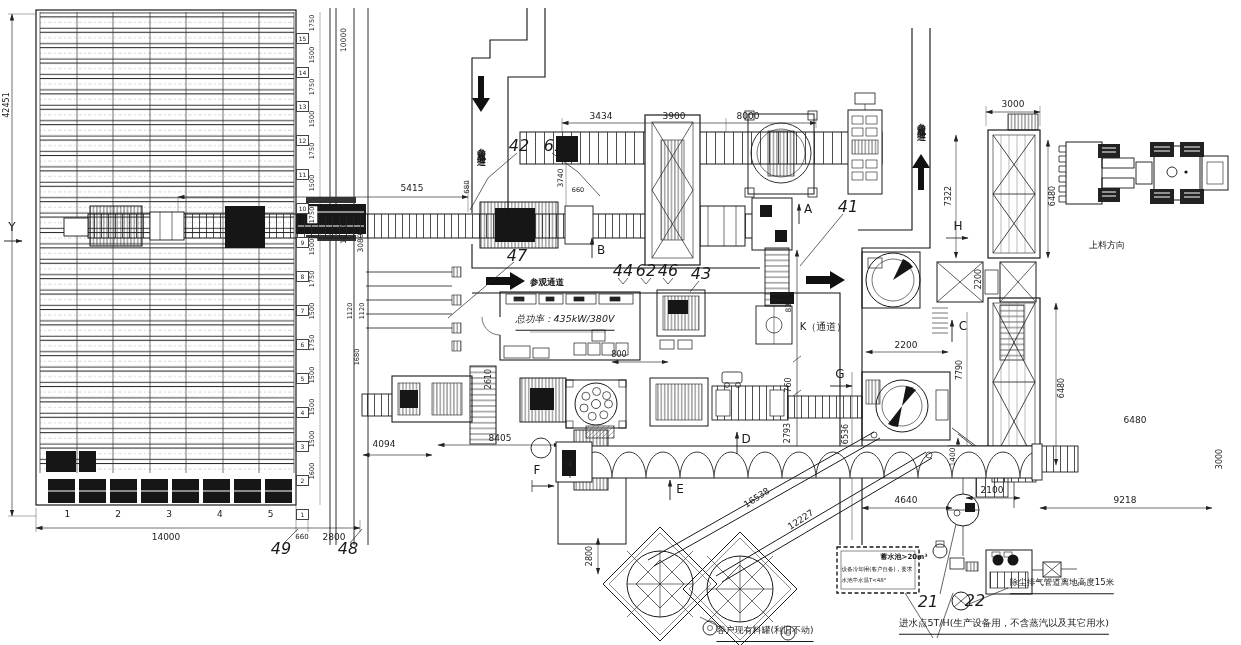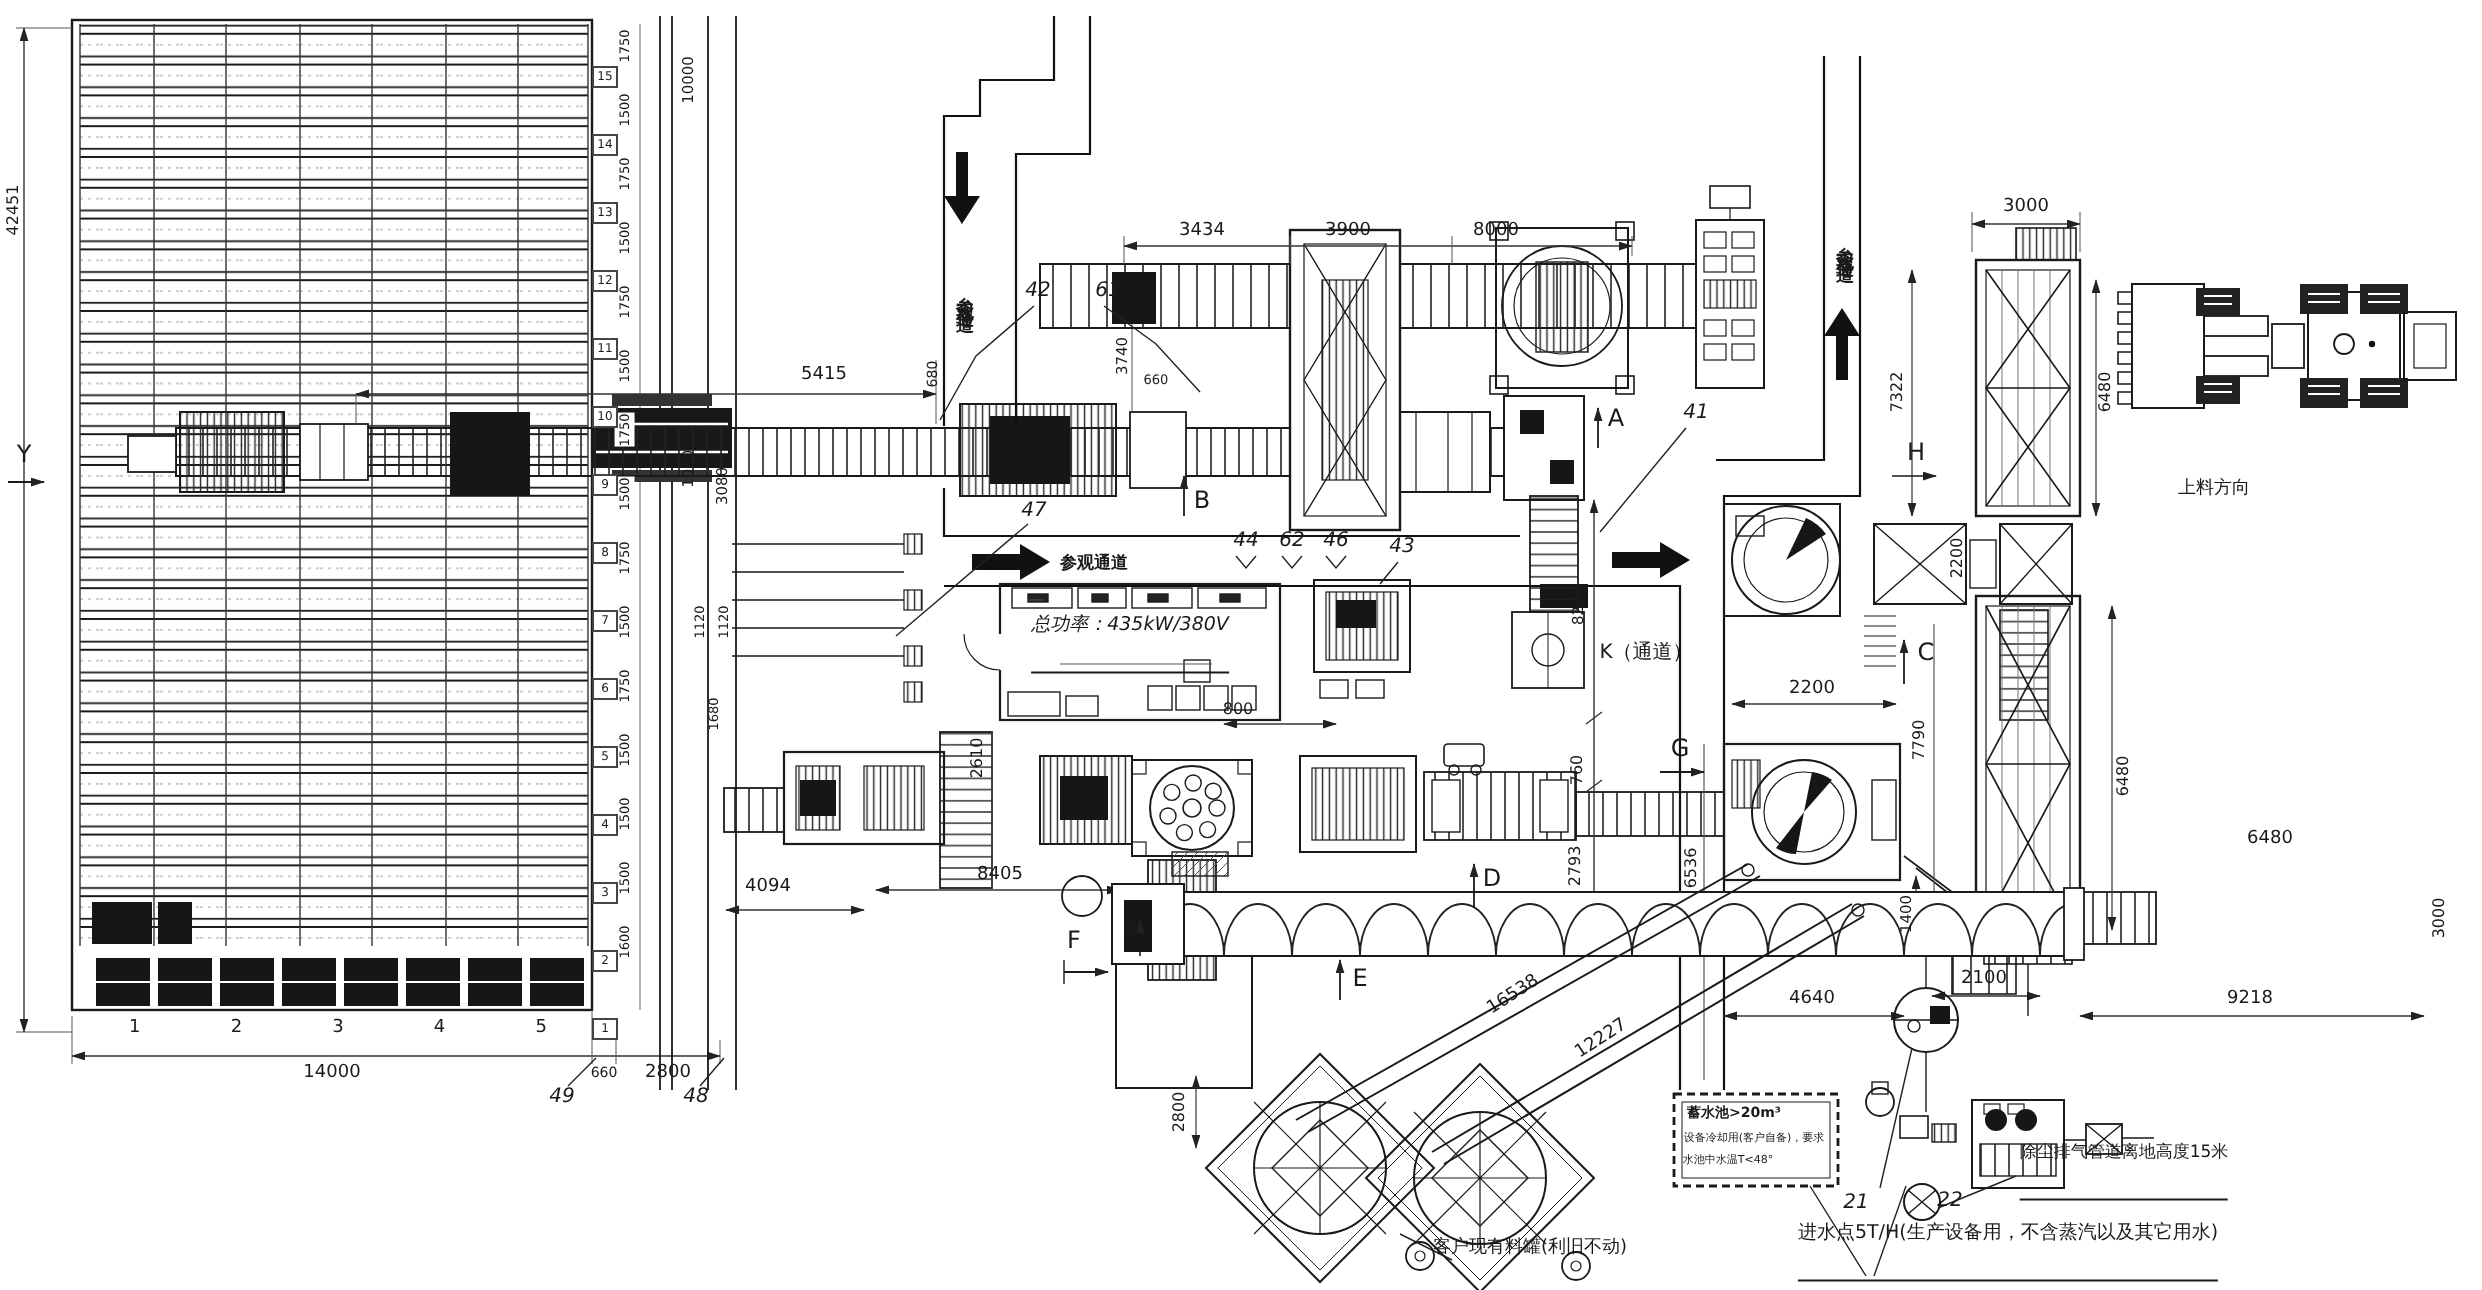--- a/index.html
+++ b/index.html
@@ -8,25 +8,25 @@
   svg{position:absolute;left:0;top:0;}
   .lbl{position:absolute;white-space:nowrap;transform:translate(-50%,-50%);
        font-size:9px;line-height:1;color:#1a1a1a;z-index:5;}
   .rot{transform:translate(-50%,-50%) rotate(-90deg);}
   .rd{transform:translate(-50%,-50%) rotate(-33deg);}
   .it{font-style:italic;}
   .b{font-weight:bold;}
   .s6{font-size:6.5px;} .s7{font-size:7px;} .s75{font-size:7.5px;} .s8{font-size:8px;}
   .s85{font-size:8.5px;} .s10{font-size:10px;} .s11{font-size:11px;}
   .mk{font-size:12px;font-style:italic;}
-  .co{font-size:10px;font-style:italic;}
-  .u{border-bottom:1px solid #1a1a1a;padding-bottom:18px;}
+  .co{font-size:16px;font-style:italic;}
+  .u{border-bottom:1px solid #1a1a1a;padding-bottom:6px;}
   .vt{writing-mode:vertical-rl;text-orientation:upright;letter-spacing:3px;font-weight:bold;font-size:9px;}
   .ttl{font-size:21px;font-weight:bold;letter-spacing:2px;}
-  .w1{font-size:7px;font-weight:bold;}
+  .w1{font-size:7px;font-weight:bold;margin-left:37px;}
   .w2{font-size:5.5px;}
   .rownums{position:absolute;left:296px;top:33px;display:flex;flex-direction:column;gap:23px;z-index:6;}
   .rownums span{width:11px;height:9px;border:1px solid #444;font-size:6px;line-height:9px;
                 text-align:center;background:#fff;}
   .chain{position:absolute;left:304px;top:18px;display:flex;flex-direction:column;gap:22px;
          align-items:center;z-index:6;}
   .chain span{height:10px;font-size:6.5px;line-height:10px;transform:rotate(-90deg);background:#fff;}
   .cols{position:absolute;left:42px;top:509px;width:254px;display:flex;z-index:6;}
   .cols span{flex:1;text-align:center;font-size:9px;}
 </style>

